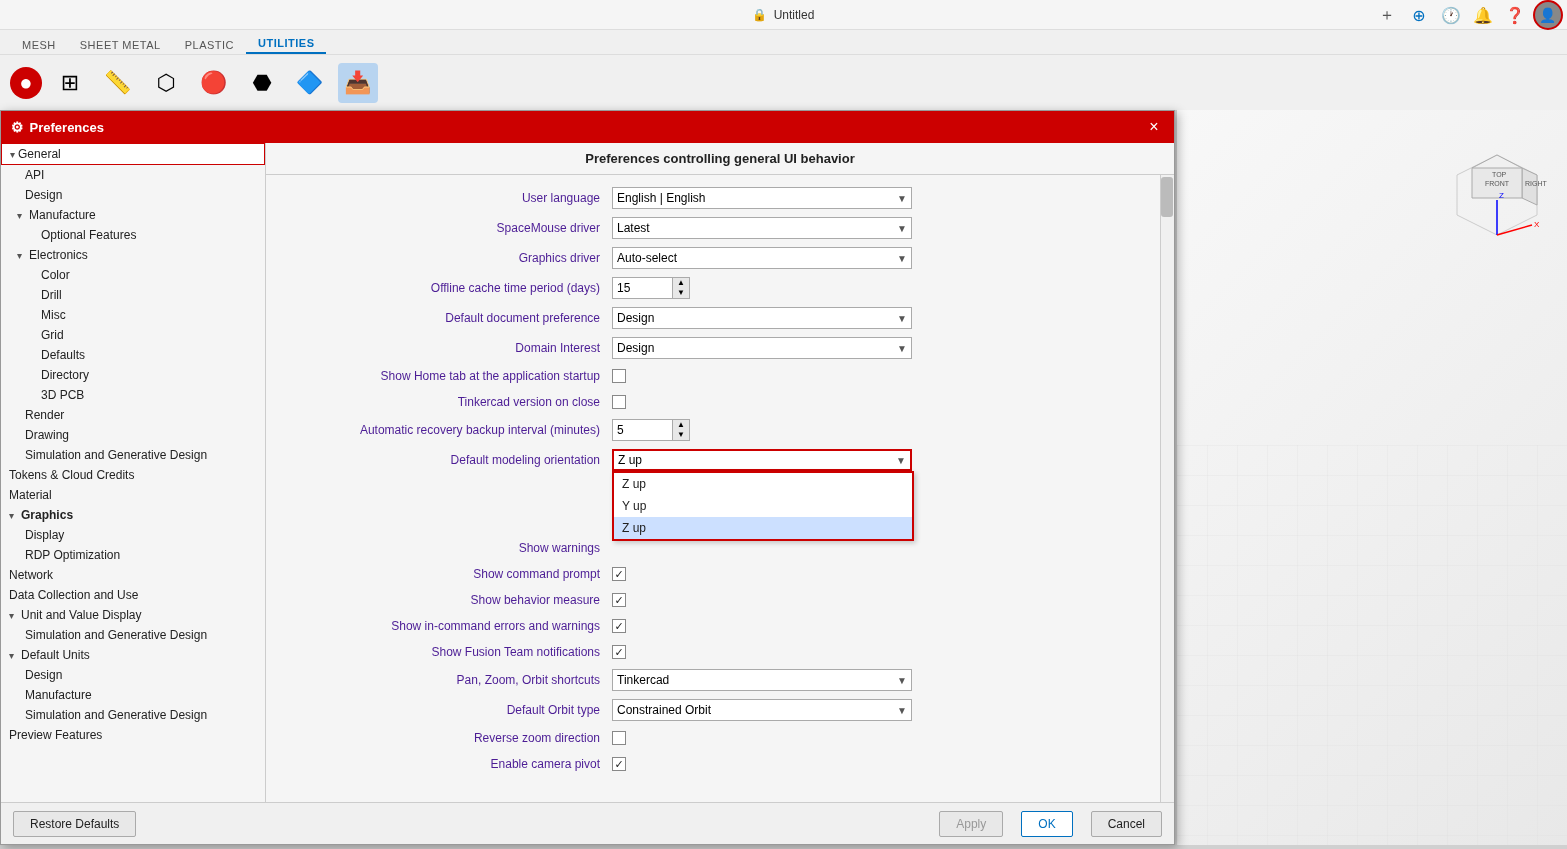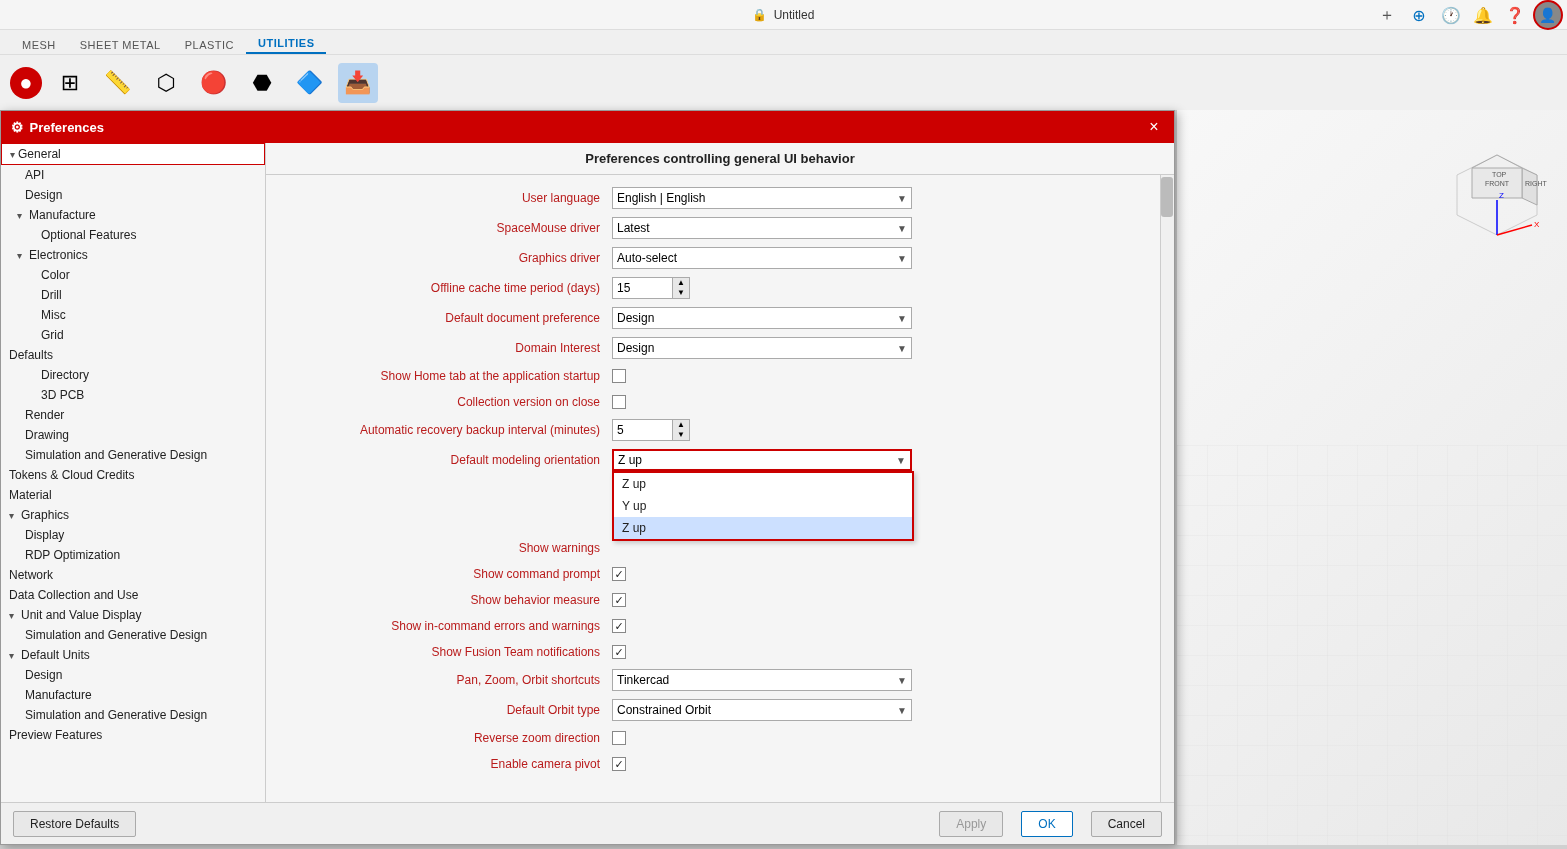--- a/index.html
+++ b/index.html
@@ -218,21 +218,21 @@
     
     .form-row {
       display: flex;
       align-items: center;
       padding: 4px 16px;
       min-height: 26px;
     }
     .form-label {
       text-align: right;
       padding-right: 12px;
-      color: #b91c1c;
+      color: #4c1d95;
       font-size: 12px;
       flex-shrink: 0;
       width: 330px;
     }
     .form-control {
       display: flex;
       align-items: center;
       gap: 4px;
     }
     .select-control {
@@ -481,21 +481,21 @@
         <div class="tree-item">
           <span style="margin-left:32px;">Drill</span>
         </div>
         <div class="tree-item">
           <span style="margin-left:32px;">Misc</span>
         </div>
         <div class="tree-item">
           <span style="margin-left:32px;">Grid</span>
         </div>
         <div class="tree-item">
-          <span style="">Defaults</span>
+          <span style="margin-left:32px;">Defaults</span>
         </div>
         <div class="tree-item">
           <span style="margin-left:32px;">Directory</span>
         </div>
         <div class="tree-item">
           <span style="margin-left:32px;">3D PCB</span>
         </div>
         <div class="tree-item">
           <span style="margin-left:16px;">Render</span>
         </div>
@@ -506,21 +506,21 @@
           <span style="margin-left:16px;">Simulation and Generative Design</span>
         </div>
         <div class="tree-item">
           <span>Tokens &amp; Cloud Credits</span>
         </div>
         <div class="tree-item">
           <span>Material</span>
         </div>
         <div class="tree-item">
           <span class="arrow">▾</span>
-          <span style="margin-left:4px;">Graphics</span>
+          <span style="margin-left:4px;font-weight:bold;">Graphics</span>
         </div>
         <div class="tree-item">
           <span style="margin-left:16px;">Display</span>
         </div>
         <div class="tree-item">
           <span style="margin-left:16px;">RDP Optimization</span>
         </div>
         <div class="tree-item">
           <span>Network</span>
         </div>
@@ -623,21 +623,21 @@
 
 
           <div class="form-row">
             <div class="form-label">Show Home tab at the application startup</div>
             <div class="form-control">
               <div class="checkbox"></div>
             </div>
           </div>
 
           <div class="form-row">
-            <div class="form-label">Collection version on close</div>
+            <div class="form-label">Tinkercad version on close</div>
             <div class="form-control">
               <div class="checkbox"></div>
             </div>
           </div>
 
           <div class="form-row">
             <div class="form-label">Automatic recovery backup interval (minutes)</div>
             <div class="form-control">
               <div class="spinbox">
                 <input class="spinbox-input" type="text" value="5" style="">

